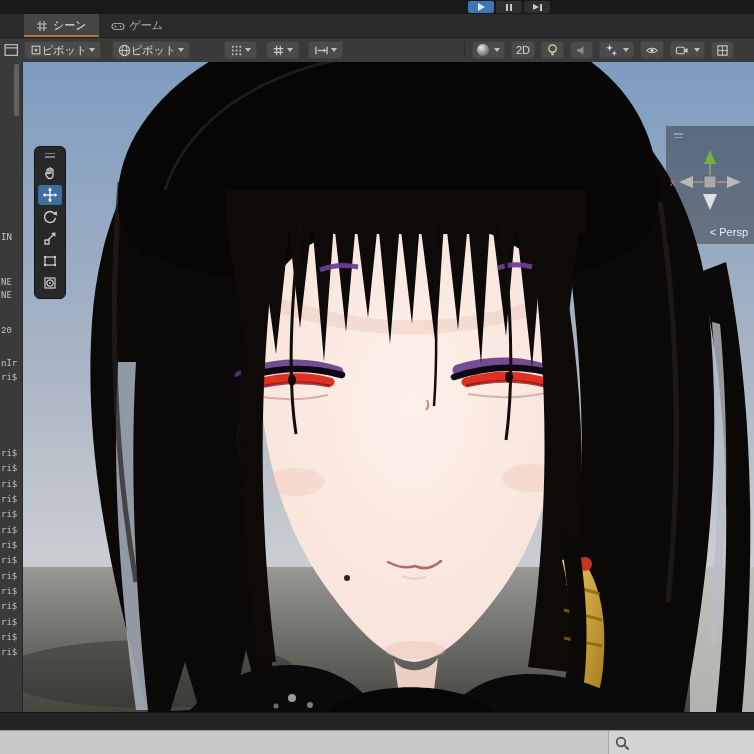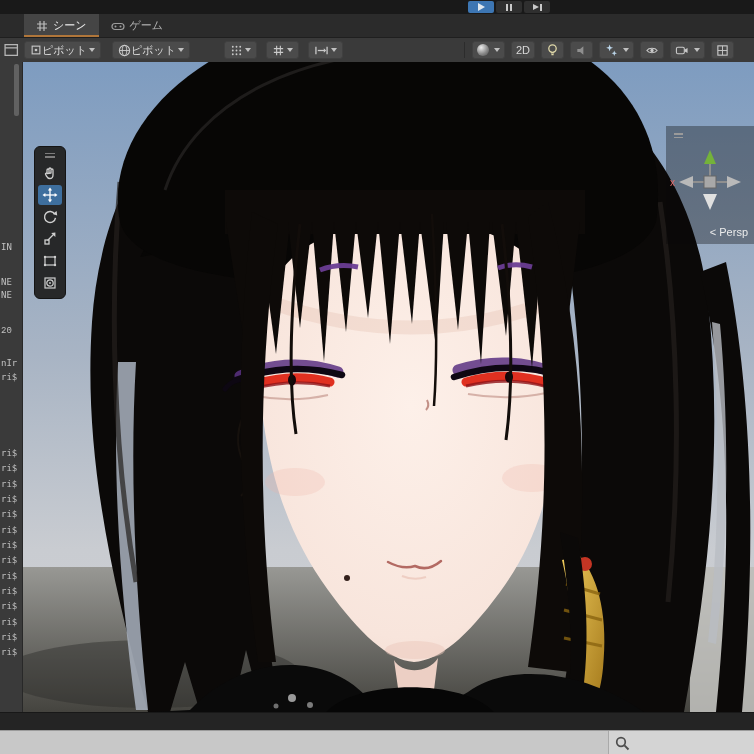--- a/index.html
+++ b/index.html
@@ -333,21 +333,21 @@
       <path d="M150,650 L190,648 C238,596 320,586 366,634 C398,654 432,652 468,630 C508,600 584,608 644,650 Z" fill="#0a0a0a"></path>
       <path d="M326,650 C356,618 462,616 494,650 Z" fill="#060606"></path>
       <circle cx="292" cy="636" r="4" fill="#9a9a9a"></circle>
       <circle cx="310" cy="643" r="3" fill="#7c7c7c"></circle>
       <circle cx="276" cy="644" r="2.5" fill="#6f6f6f"></circle>
     </svg>
 
     <div id="leftstrip">
       <div class="scrollthumb"></div>
       <div id="fragments">
-          <span class="frag" style="top: 170px; margin-top: 10px;">IN</span>
+          <span class="frag" style="top: 170px;">IN</span>
           <span class="frag" style="top: 183px; margin-left: 36px;">er</span>
           <span class="frag" style="top: 215px;">NE</span>
           <span class="frag" style="top: 228px;">NE</span>
           <span class="frag" style="top: 264px; font-family: Liberation Mono, monospace;">20</span>
           <span class="frag" style="top: 296px;">nIr</span>
           <span class="frag" style="top: 310px;">ri$</span>
           <span class="frag" style="top: 386px;">ri$</span>
           <span class="frag" style="top: 401px;">ri$</span>
           <span class="frag" style="top: 417px;">ri$</span>
           <span class="frag" style="top: 432px;">ri$</span>

